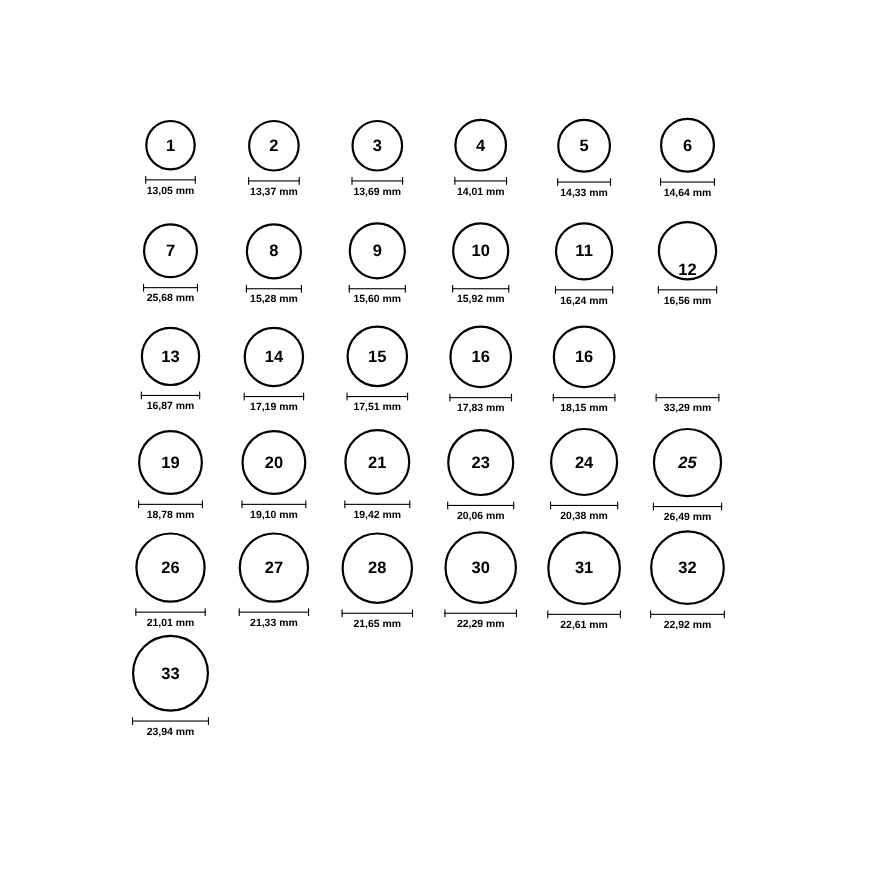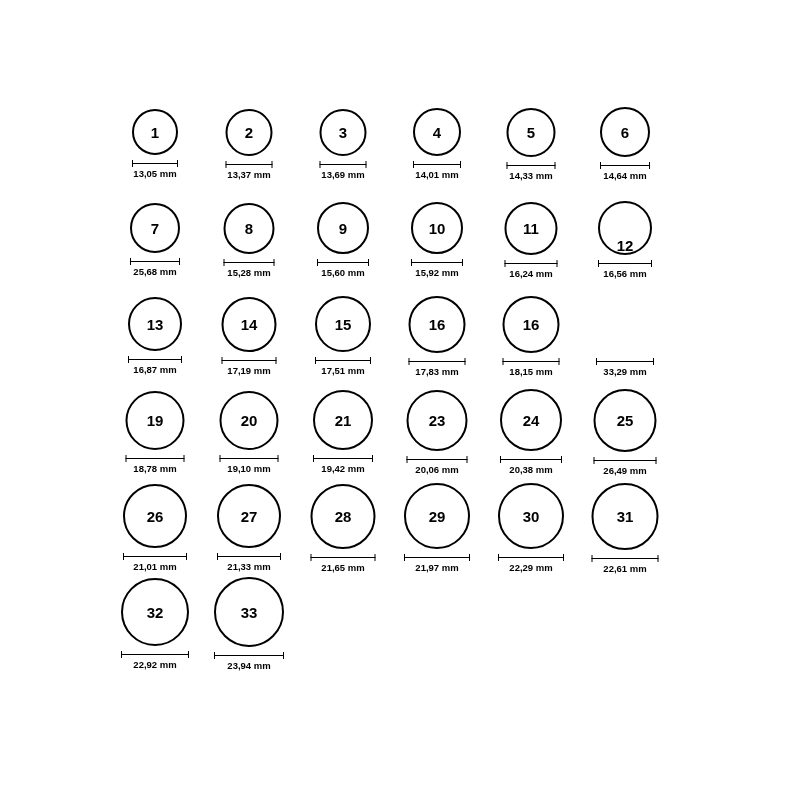--- a/index.html
+++ b/index.html
@@ -359,21 +359,21 @@
         </div>
         <div class="meas" style="top: 80px;">
           <div class="bar" style="width: 62px;">
             <span class="tick left"></span>
             <span class="tick right"></span>
           </div>
           <div class="meas-text">20,38 mm</div>
         </div>
       </div>
       <div class="cell">
-        <div class="ring" style="width: 63px; height: 63px; top: 12.5px;">
+        <div class="ring" style="width: 63px; height: 63px; top: 12.5px; font-style: italic;">
           <span class="ring-label">25</span>
         </div>
         <div class="meas" style="top: 80.5px;">
           <div class="bar" style="width: 63px;">
             <span class="tick left"></span>
             <span class="tick right"></span>
           </div>
           <div class="meas-text">26,49 mm</div>
         </div>
       </div>
@@ -404,32 +404,20 @@
       <div class="cell">
         <div class="ring" style="width: 65px; height: 65px; top: 11.5px;">
           <span class="ring-label">28</span>
         </div>
         <div class="meas" style="top: 81.5px;">
           <div class="bar" style="width: 65px;">
             <span class="tick left"></span>
             <span class="tick right"></span>
           </div>
           <div class="meas-text">21,65 mm</div>
-        </div>
-      </div>
-      <div class="cell">
-        <div class="ring" style="width: 66px; height: 66px; top: 11px;">
-          <span class="ring-label">29</span>
-        </div>
-        <div class="meas" style="top: 82px;">
-          <div class="bar" style="width: 66px;">
-            <span class="tick left"></span>
-            <span class="tick right"></span>
-          </div>
-          <div class="meas-text">21,97 mm</div>
         </div>
       </div>
       <div class="cell">
         <div class="ring" style="width: 66px; height: 66px; top: 11px;">
           <span class="ring-label">30</span>
         </div>
         <div class="meas" style="top: 82px;">
           <div class="bar" style="width: 66px;">
             <span class="tick left"></span>
             <span class="tick right"></span>

